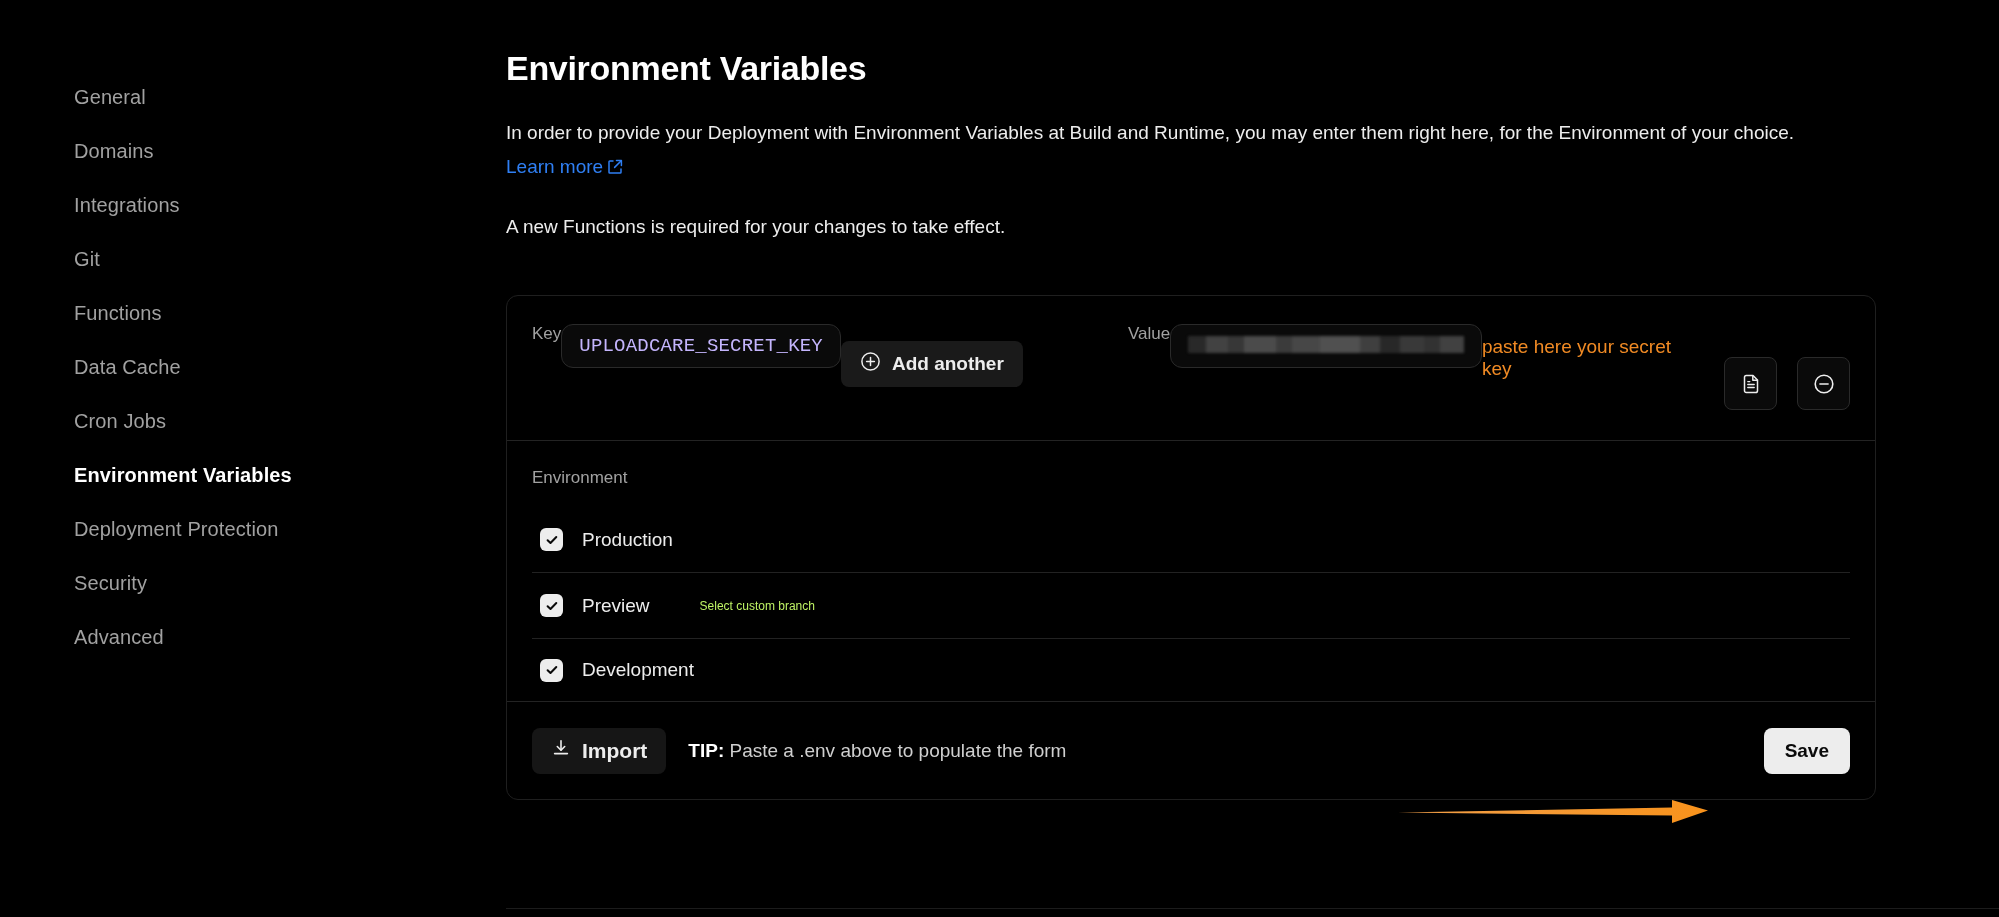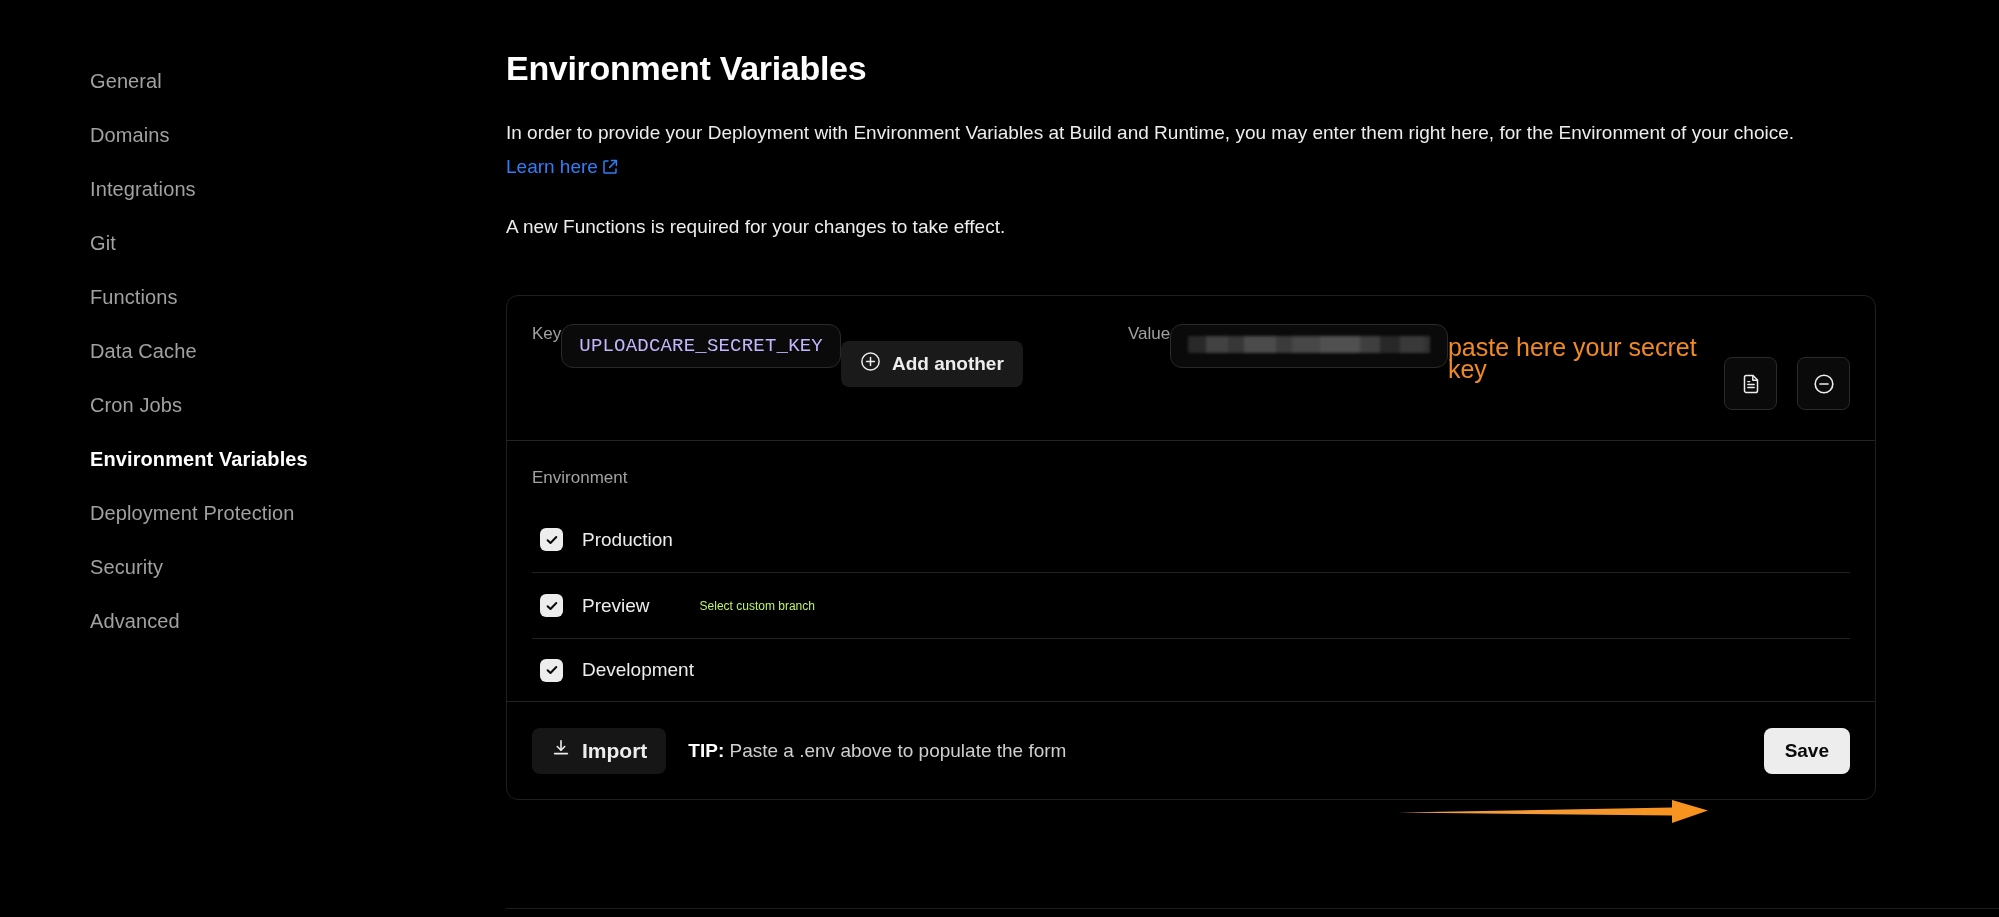--- a/index.html
+++ b/index.html
@@ -21,25 +21,24 @@
     position: relative;
     width: 1999px;
     height: 917px;
     background: #000000;
   }
 
   
   .sidebar {
     position: absolute;
     left: 0;
-    top: 54px;
+    top: 70px;
     width: 420px;
     display: flex;
     flex-direction: column;
-    margin-left: 16px;
   }
   .sidebar-item {
     height: 54px;
     display: flex;
     align-items: center;
     padding-left: 74px;
     font-size: 20px;
     color: #a1a1a1;
     letter-spacing: 0.1px;
     cursor: pointer;
@@ -183,21 +182,21 @@
     display: flex;
     align-items: center;
     justify-content: center;
     cursor: pointer;
     margin-top: 33px;
   }
   .icon-btn svg { display: block; }
 
   .hint {
     margin-top: 12px;
-    font-size: 25px;
+    font-size: 19px;
     color: #f08a24;
     line-height: 22px;
   }
 
   .add-another {
     margin-top: 17px;
     height: 46px;
     display: inline-flex;
     align-items: center;
     gap: 11px;
@@ -354,21 +353,21 @@
         <span>Security</span>
       </div>
     <div class="sidebar-item">
         <span>Advanced</span>
       </div>
   </nav>
 
   <div class="main">
     <h1 class="page-title">Environment Variables</h1>
 
-    <p class="intro"><span>In order to provide your Deployment with Environment Variables at Build and Runtime, you may enter them right here, for the Environment of your choice. </span><a class="link"><span>Learn here</span><span class="ext-icon"><svg width="16" height="16" viewBox="0 0 16 16" fill="none">
+    <p class="intro"><span>In order to provide your Deployment with Environment Variables at Build and Runtime, you may enter them right here, for the Environment of your choice. </span><a class="link"><span>Learn more</span><span class="ext-icon"><svg width="16" height="16" viewBox="0 0 16 16" fill="none">
               <path d="M6 2H2.8A.8.8 0 0 0 2 2.8v10.4a.8.8 0 0 0 .8.8h10.4a.8.8 0 0 0 .8-.8V10" stroke="#2f7ff4" stroke-width="1.5" stroke-linecap="round"></path>
               <path d="M9.5 1.6H14.4V6.5" stroke="#2f7ff4" stroke-width="1.5" stroke-linecap="round" stroke-linejoin="round"></path>
               <path d="M14.2 1.8 7.6 8.4" stroke="#2f7ff4" stroke-width="1.5" stroke-linecap="round"></path>
             </svg></span></a></p>
 
     <p class="subnote">A new Functions is required for your changes to take effect.</p>
   </div>
 
   <div class="card">
 

